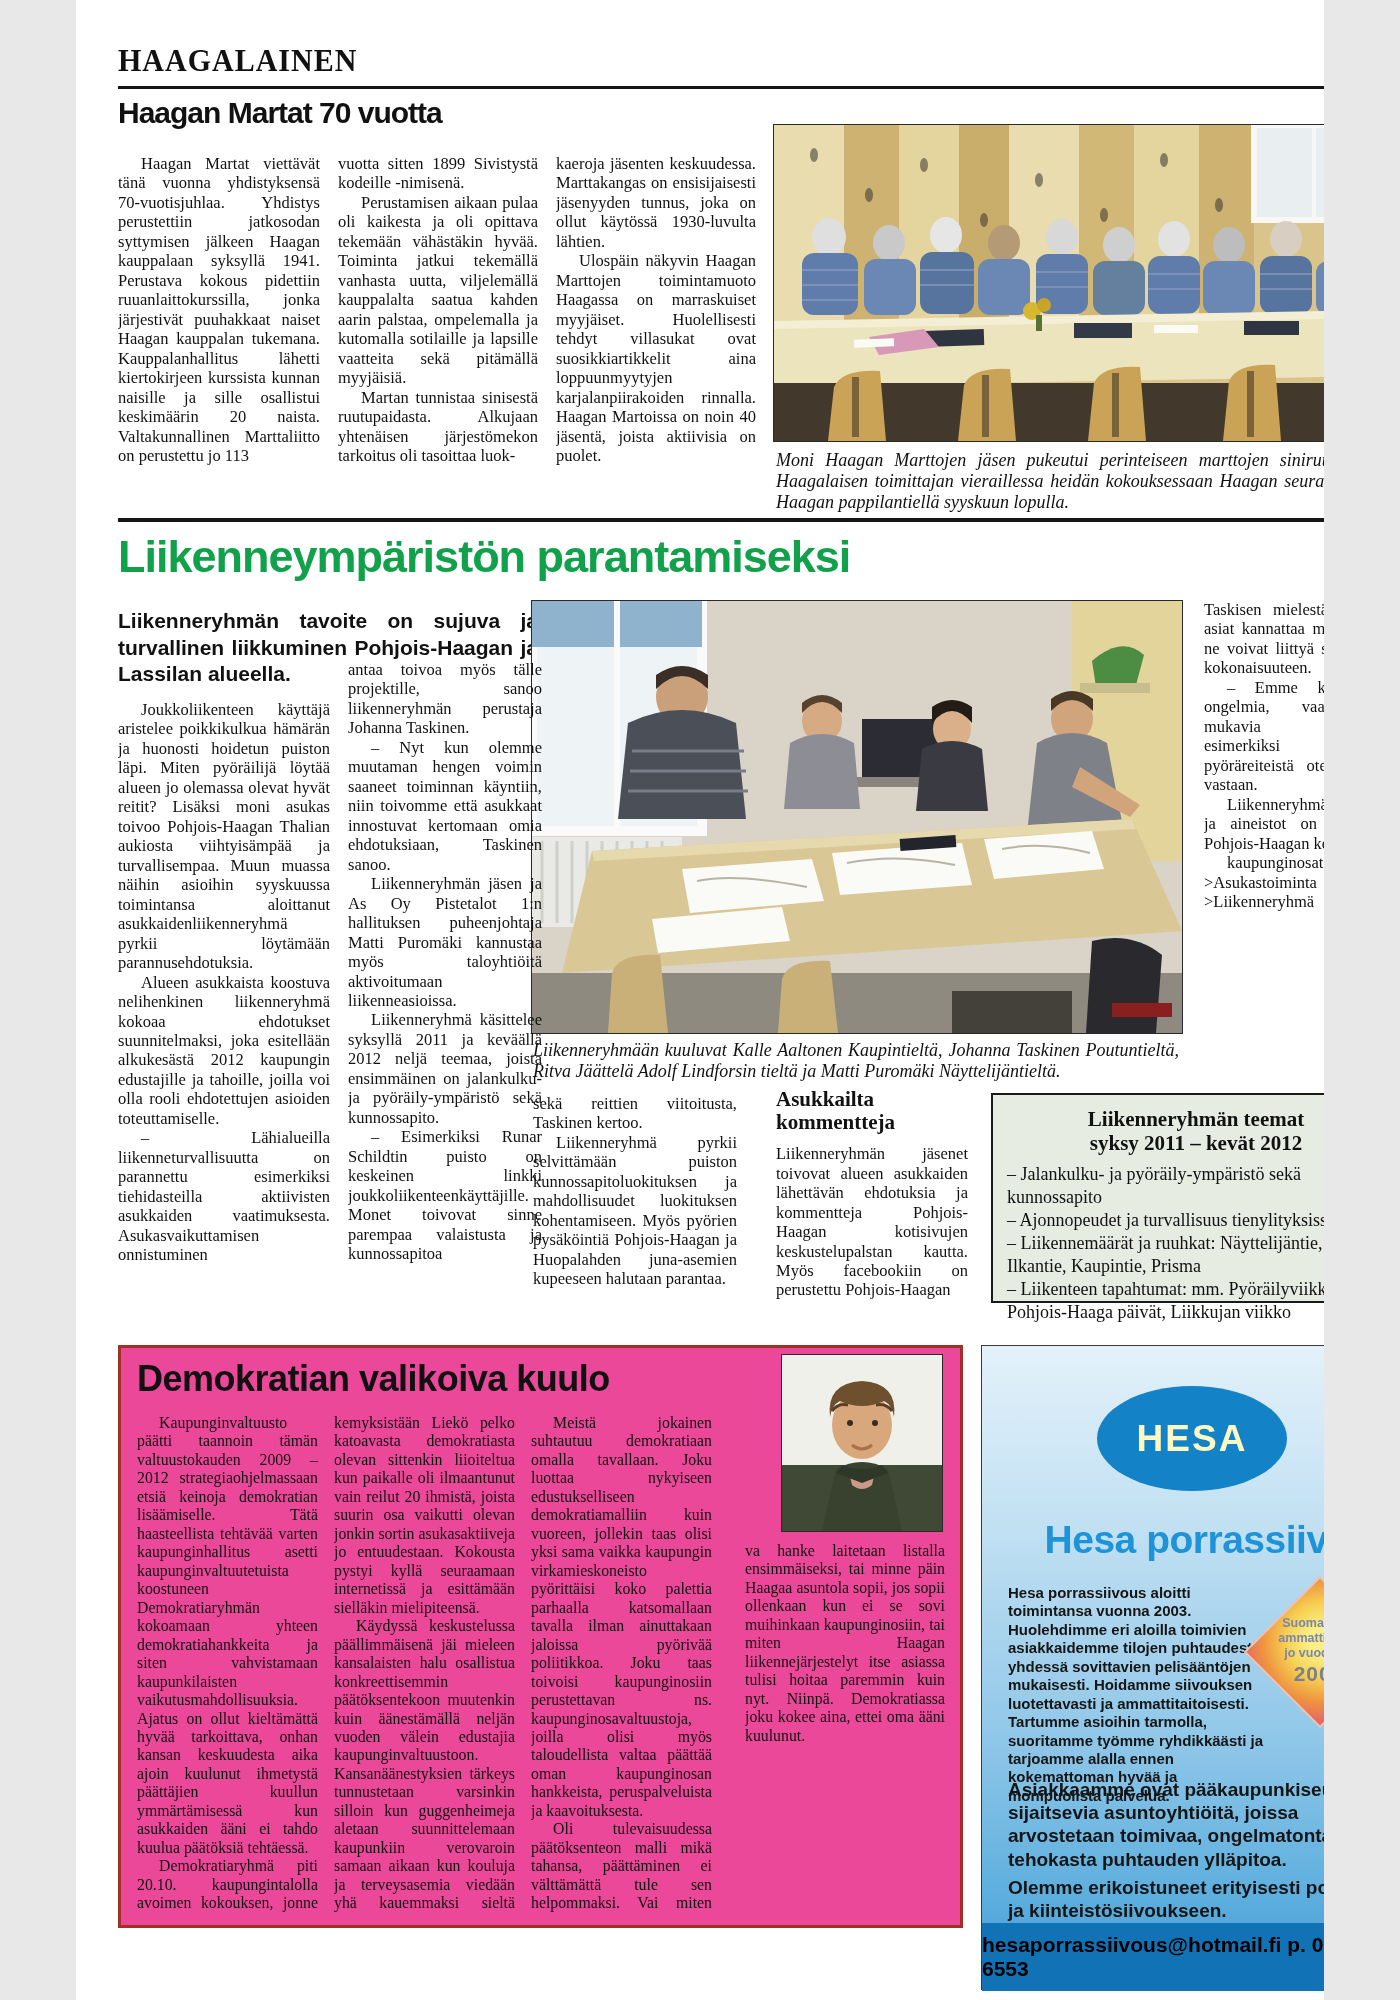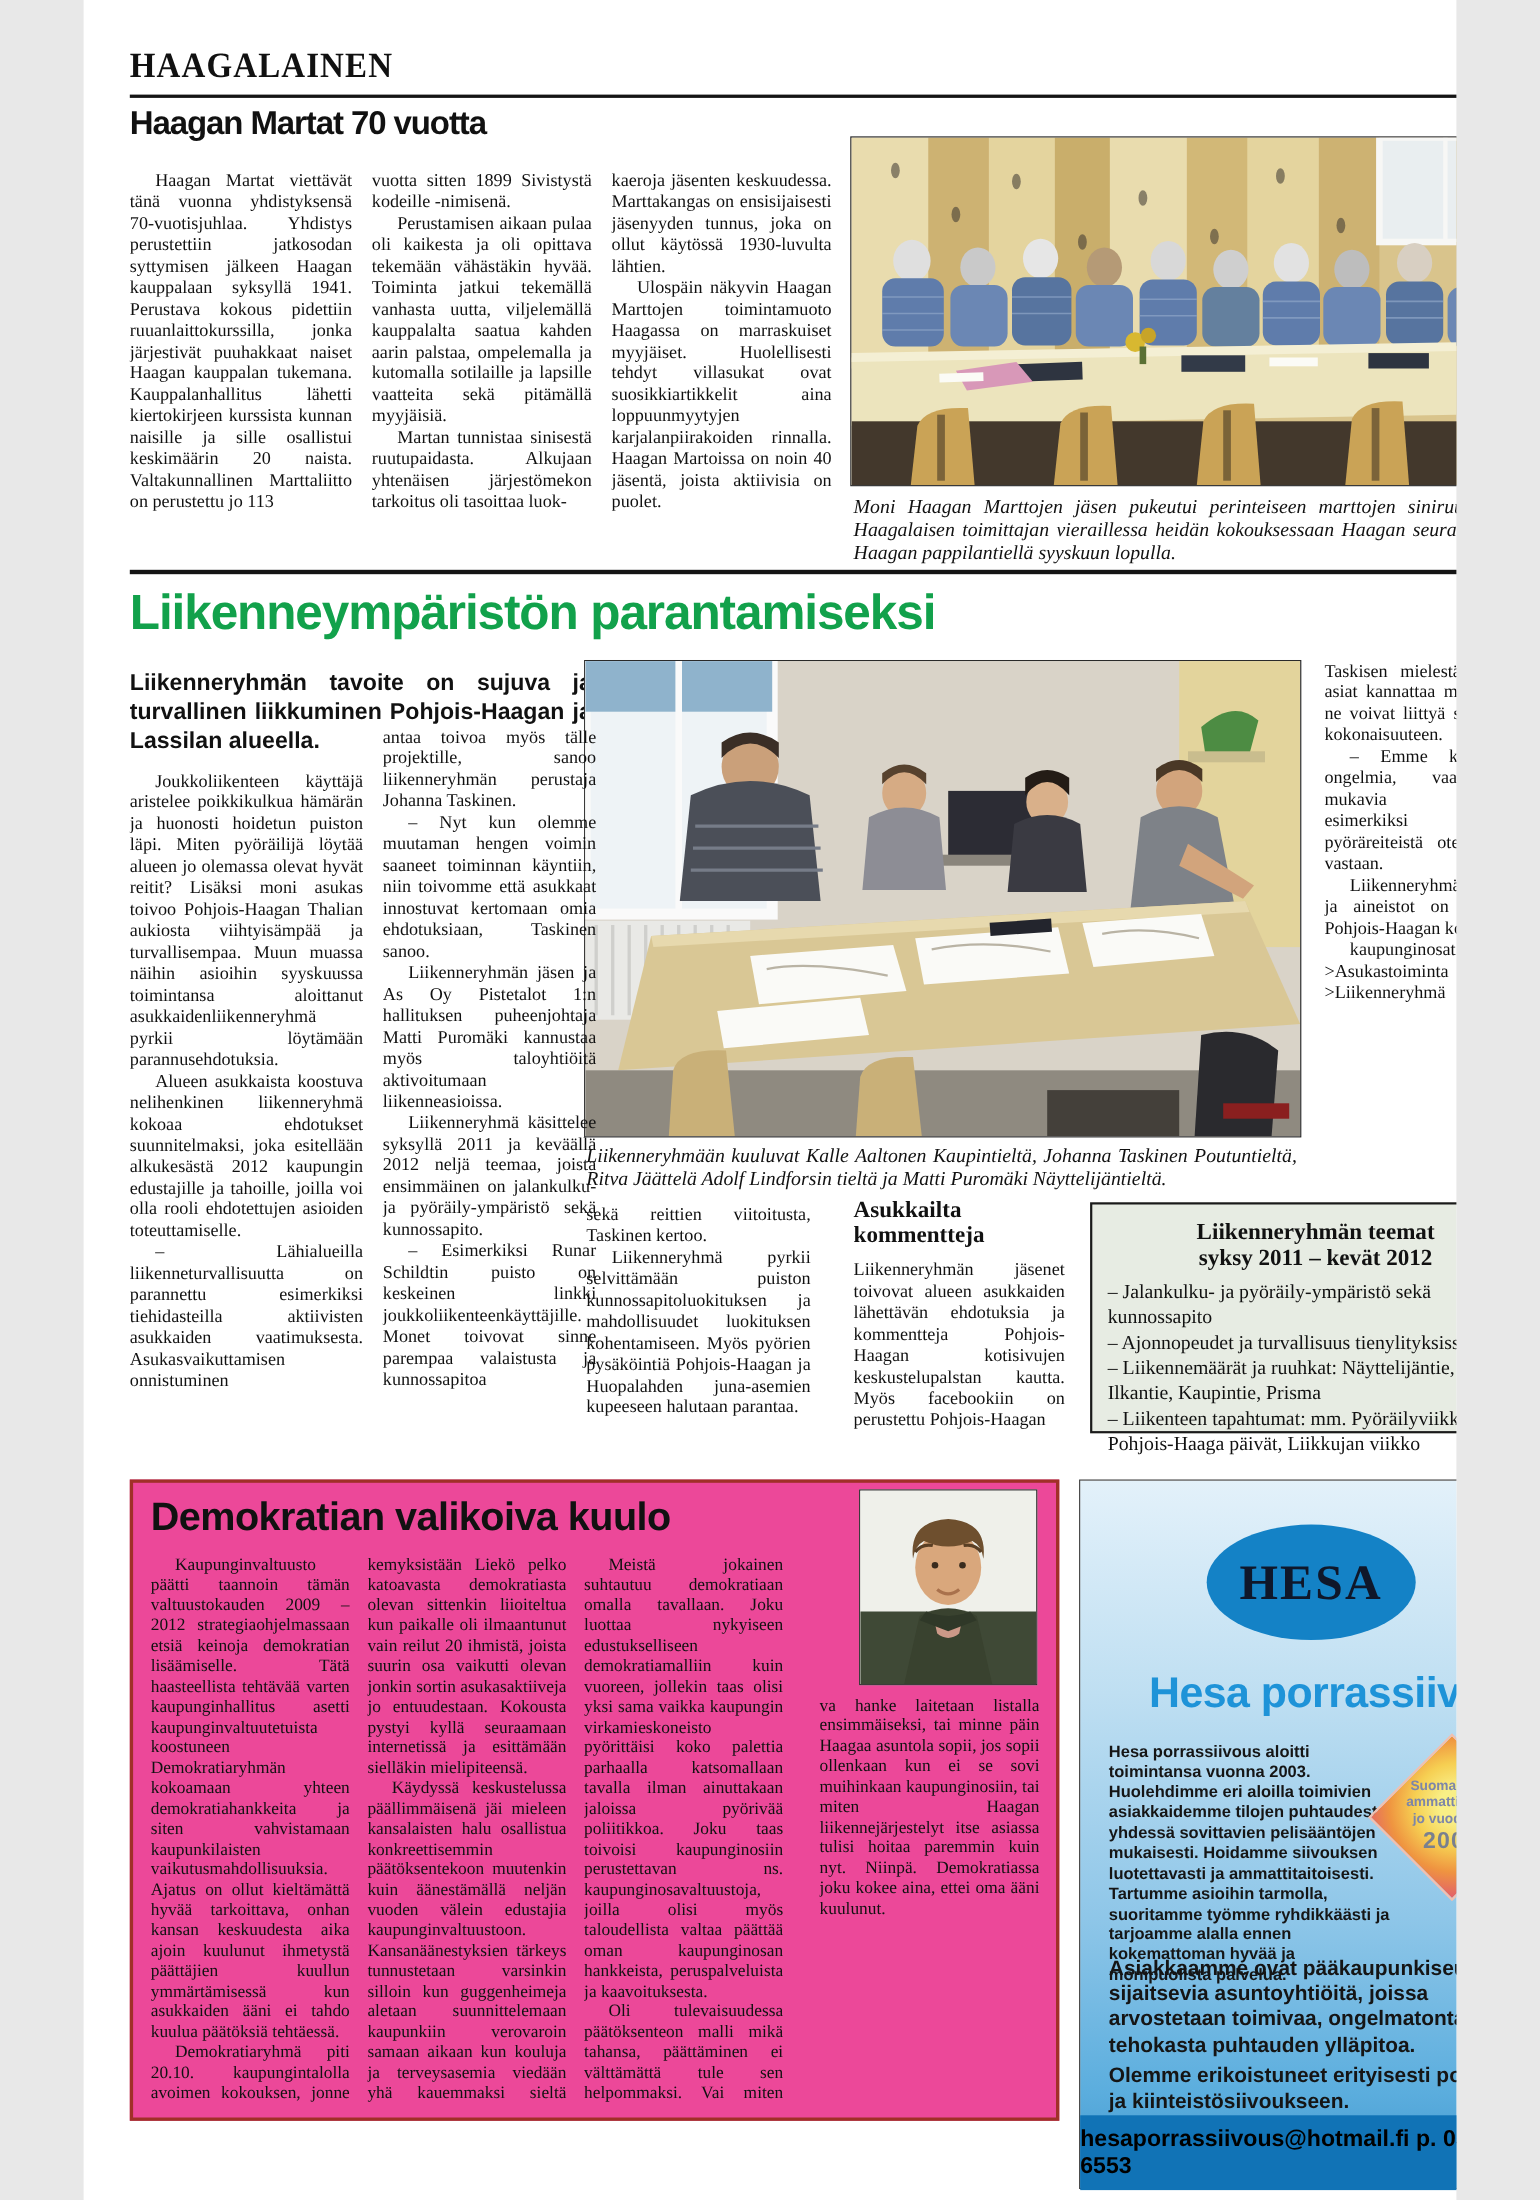--- a/index.html
+++ b/index.html
@@ -30,21 +30,21 @@
   .themesbox .tt{font-weight:bold;font-size:21px;text-align:center;line-height:1.15;margin:2px 0 8px 0;}
   .themesbox p{margin:0;font-size:18px;line-height:1.28;text-indent:0;}
   
   .pinkbox{background:#ec4899;border:3px solid #a03028;box-sizing:border-box;}
   .sig{font-weight:bold;text-align:right;font-size:16.5px;line-height:1.22;}
   .sig .s0{font-size:17.5px;}
   
   .ad{border:1px solid #3a3a3a;box-sizing:border-box;
       background:linear-gradient(180deg,#e3f1fa 0%,#bfdff2 30%,#8ec6e8 62%,#5caede 86%,#4197cf 100%);}
   .adlogo{background:#1482c6;border-radius:50%;display:flex;align-items:center;justify-content:center;
-          color:#0f172a;font-family:Liberation Serif, serif;font-weight:bold;font-size:45px;letter-spacing:2px;}
+          color:#fef9c3;font-family:Liberation Sans, sans-serif;font-weight:bold;font-size:37px;letter-spacing:2px;}
   .adhead{color:#1e93d8;font-family:"Liberation Sans",sans-serif;font-weight:bold;font-size:39px;text-align:center;letter-spacing:-0.5px;padding-left:28px;}
   .adp{font-family:"Liberation Sans",sans-serif;font-weight:bold;color:#151515;text-align:left;}
   .adp1{font-size:15px;line-height:1.23;}
   .adp2{font-size:19px;line-height:1.22;}
   .adbar{background:#1173b6;color:#000000;font-family:"Liberation Sans",sans-serif;font-weight:bold;
          font-size:21px;display:flex;align-items:center;justify-content:center;}
   .diamond{transform:rotate(45deg);border:2px solid #f0c0b0;
            background:radial-gradient(circle at 45% 40%, #f9ef86 18%, #f6cf52 45%, #ef9440 72%, #e2606a 100%);}
   .badgetext{text-align:center;font-family:"Liberation Sans",sans-serif;font-weight:bold;color:#7d86a8;
              font-size:12.5px;line-height:1.2;}

